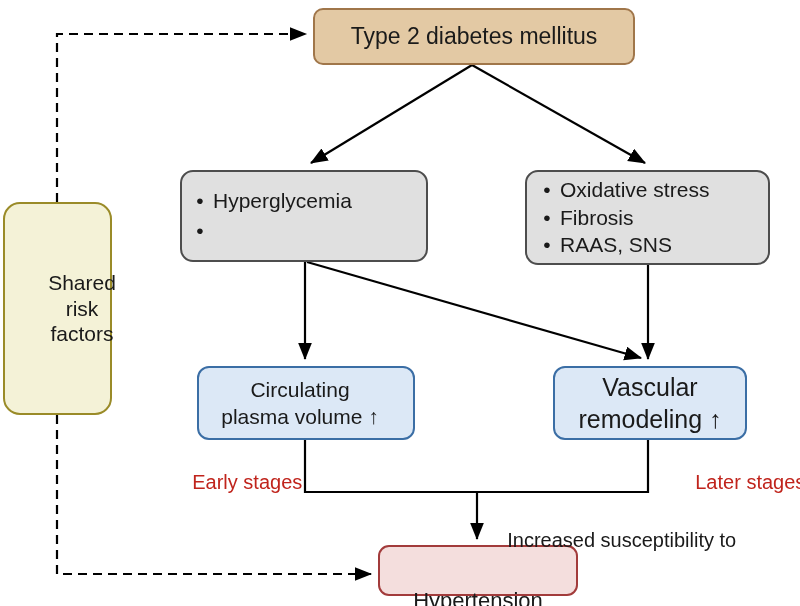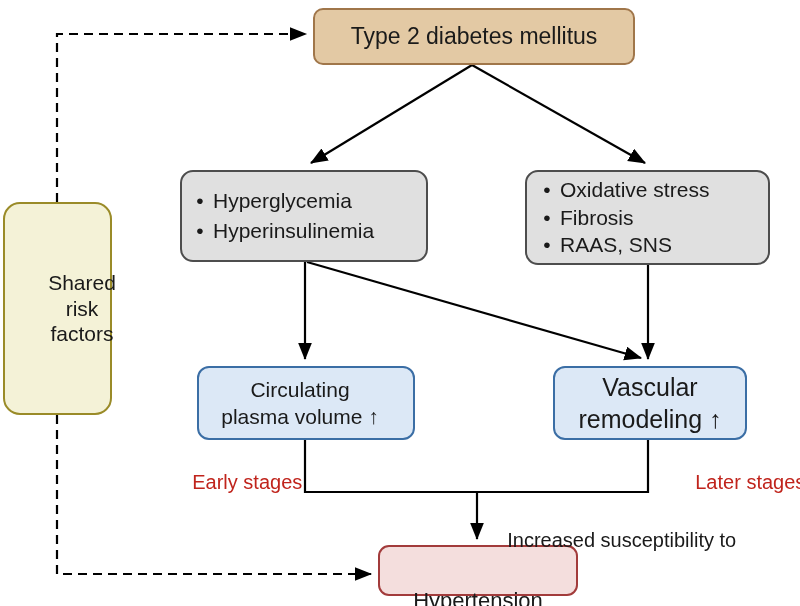--- a/index.html
+++ b/index.html
@@ -113,21 +113,20 @@
     <span class="ln">factors</span>
   </div>
 
   <div class="node-text" style="left:181px; top:171px; width:246px; height:90px; font-size:21px; color:#1a1a1a; line-height:1.45; padding-left:6px;">
     <div class="bullet-row">
       <span class="bullet-dot">•</span>
       <span class="ln">Hyperglycemia</span>
     </div>
     <div class="bullet-row">
       <span class="bullet-dot">•</span>
-      <span class="ln">Hyperinsulinemia</span>
     </div>
   </div>
 
   <div class="node-text" style="left:526px; top:171px; width:243px; height:93px; font-size:21px; color:#1a1a1a; line-height:1.33; padding-left:8px;">
     <div class="bullet-row">
       <span class="bullet-dot">•</span>
       <span class="ln">Oxidative stress</span>
     </div>
     <div class="bullet-row">
       <span class="bullet-dot">•</span>

